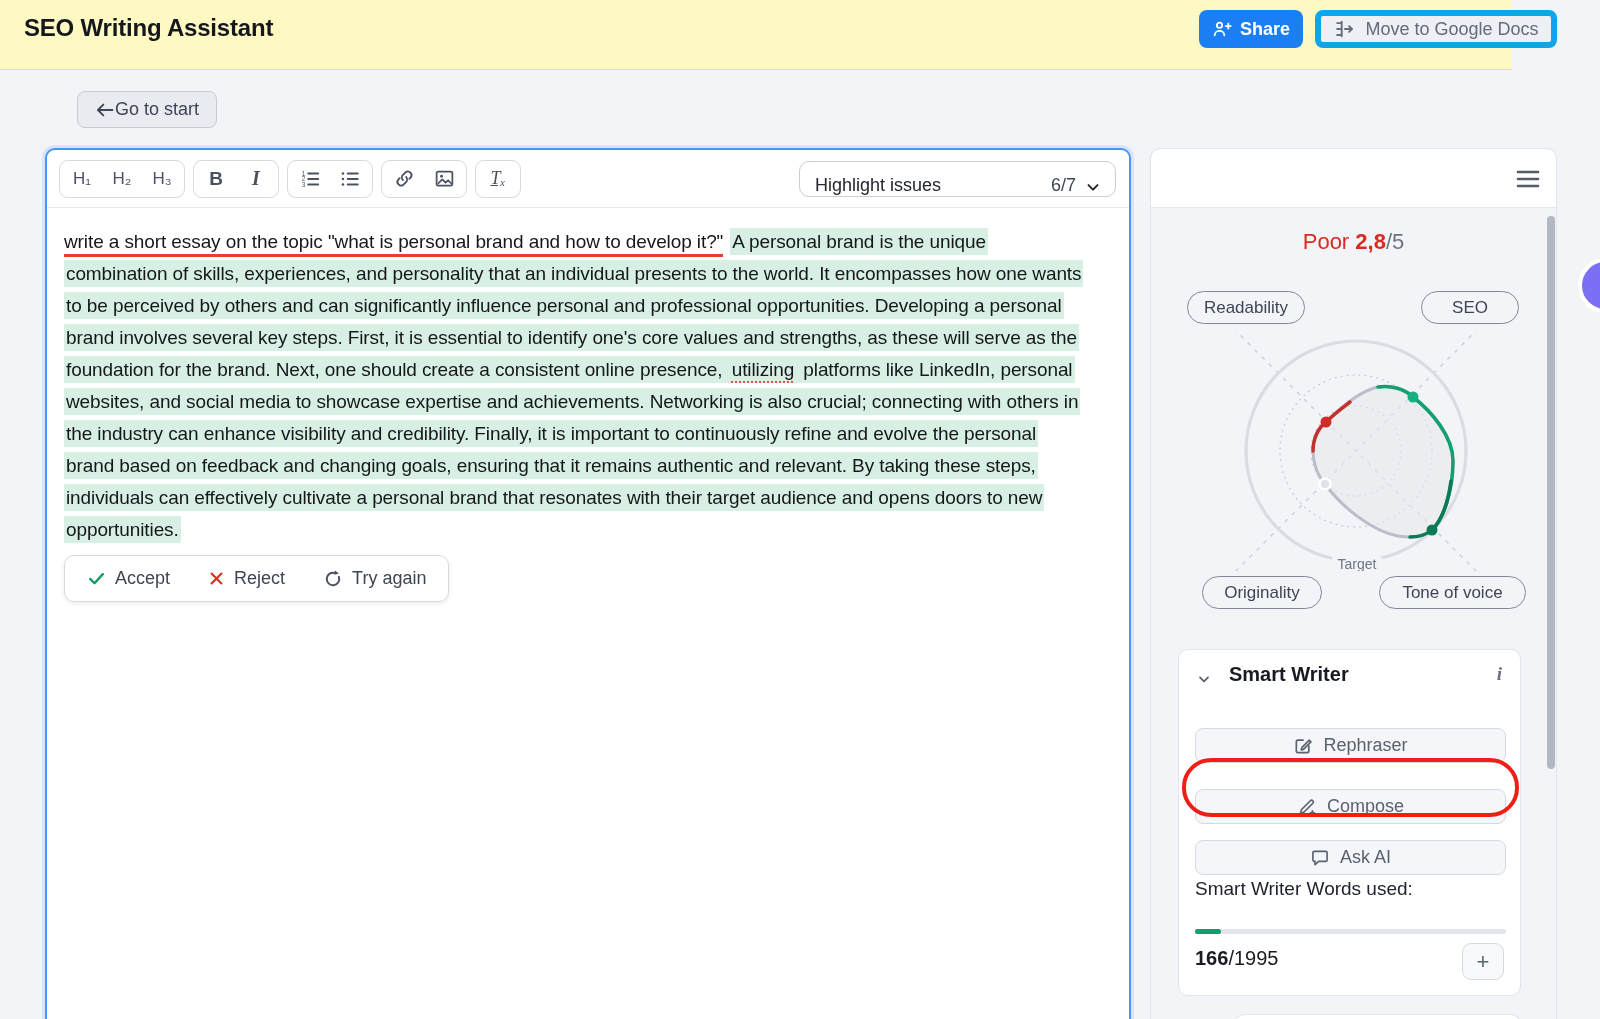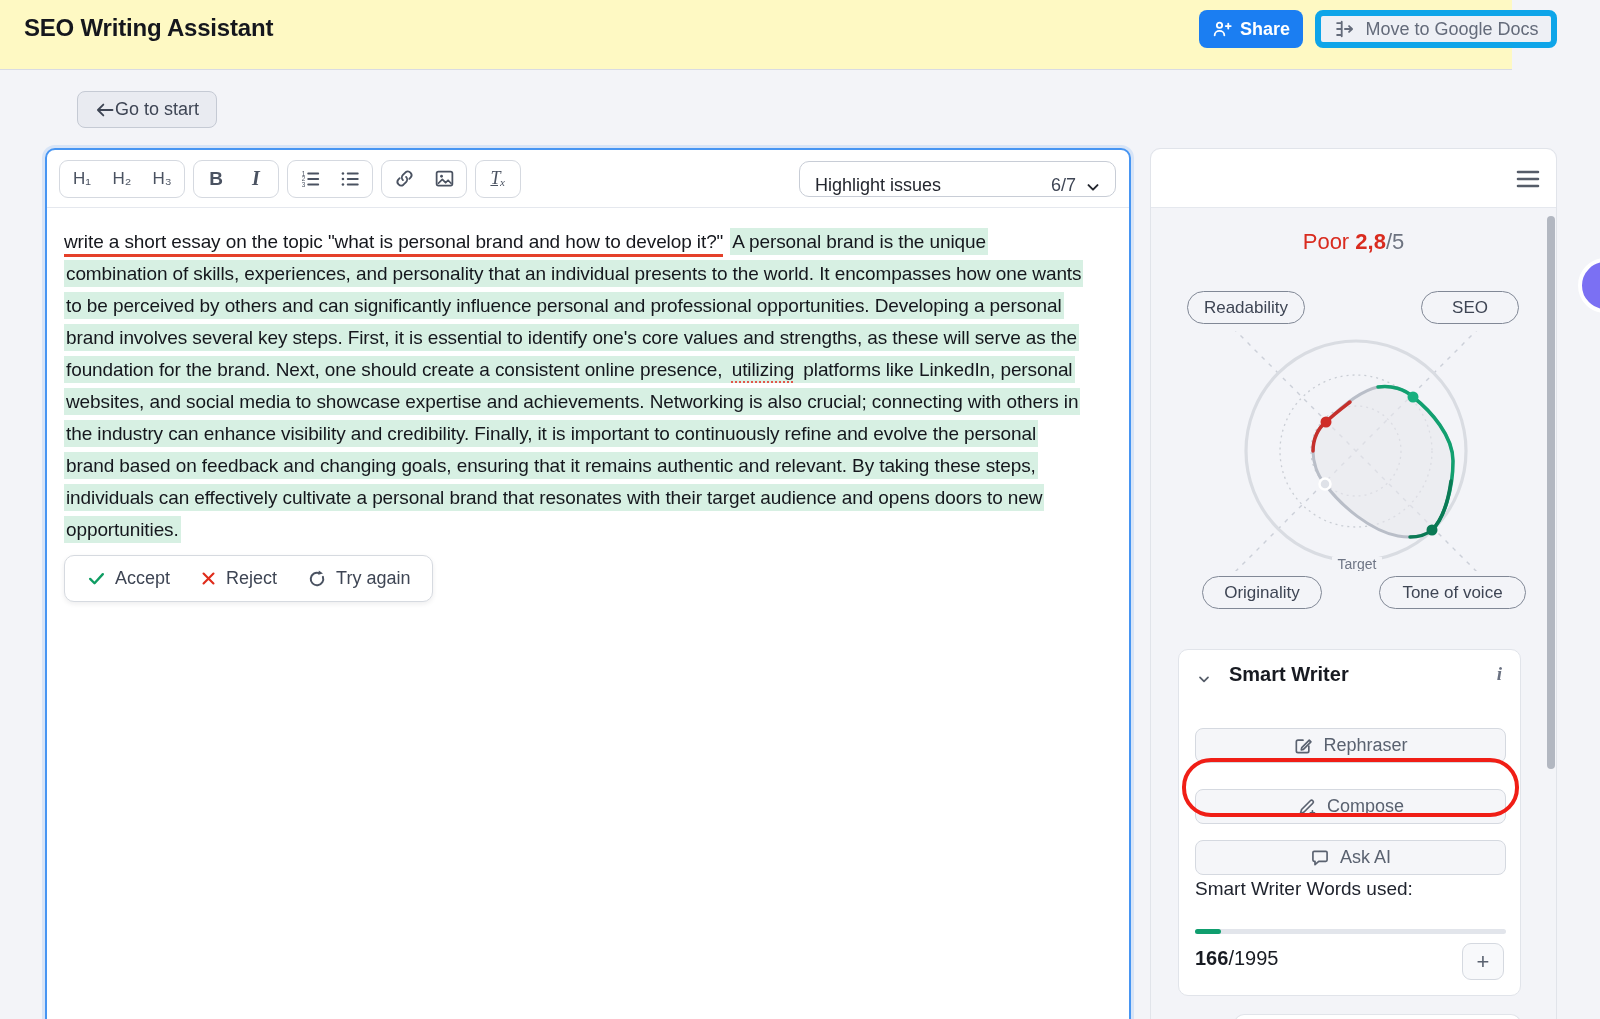--- a/index.html
+++ b/index.html
@@ -84,21 +84,21 @@
     background:#d7f0e3; padding:3px 2px;
     -webkit-box-decoration-break:clone; box-decoration-break:clone;
   }
   .hl.flag {
     text-decoration:underline dotted 2px #e0574a; text-underline-offset:5px;
   }
   .action-bar {
     display:inline-flex; align-items:center; margin-top:9px; height:47px;
     background:#fff; border:1px solid #d6dae0; border-radius:10px;
     box-shadow:0 2px 5px rgba(25,30,40,0.08);
-    padding:0 22px; gap:30px;
+    padding:0 22px; gap:38px;
   }
   .action-item {
     display:flex; align-items:center; gap:9px; border:none; background:transparent;
     font-size:18px; color:#3e4554; cursor:pointer;
   }
 
   
   .sidebar-card {
     position:absolute; left:1150px; top:148px; width:407px; height:900px;
     background:#f3f4f8; border:1px solid #e1e4ea; border-radius:10px; overflow:hidden;

